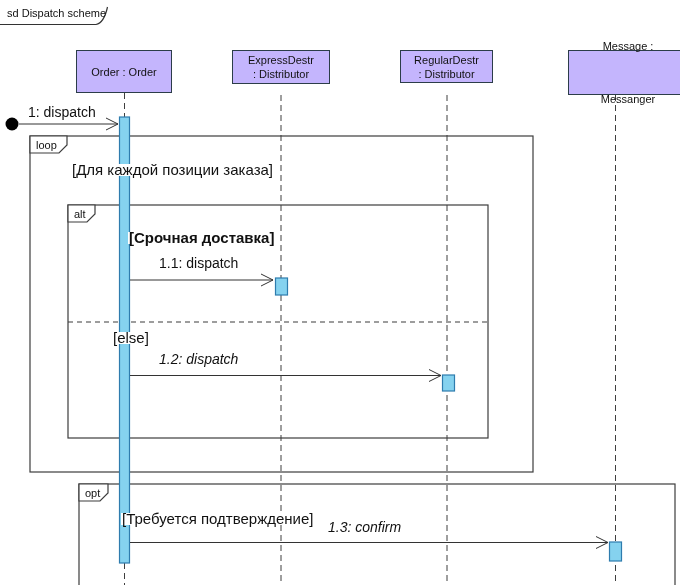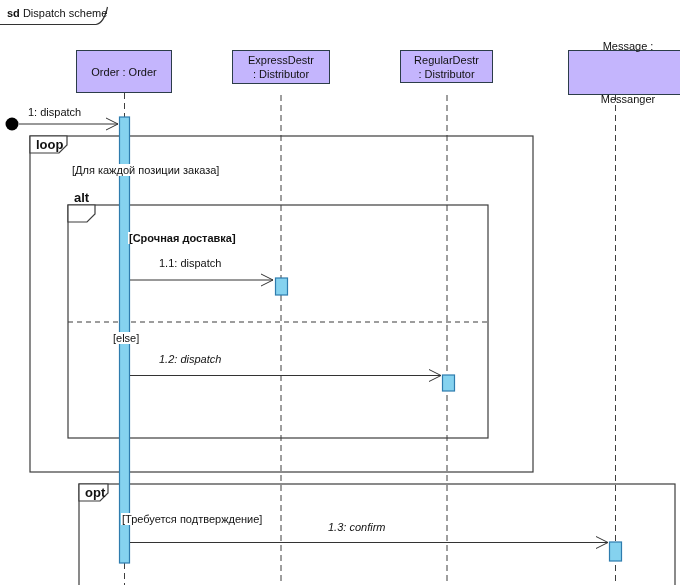--- a/index.html
+++ b/index.html
@@ -10,34 +10,34 @@
     color:#1a1a1a;
   }
   .canvas svg{position:absolute;left:0;top:0;}
   .head{
     position:absolute;box-sizing:border-box;
     background:#c4b5fd;border:1.5px solid #2c3d49;
     display:flex;flex-direction:column;align-items:center;justify-content:center;
     font-size:11px;line-height:14px;text-align:center;color:#111;
   }
   .op-label{
-    position:absolute;font-size:13px;font-weight:bold;color:#111;line-height:12px;
+    position:absolute;font-size:11px;font-weight:normal;color:#111;line-height:12px;
   }
   .guard{
-    position:absolute;font-size:11px;color:#111;background:#ffffff;
+    position:absolute;font-size:15px;color:#111;background:#ffffff;
     padding:0 1px;line-height:12px;white-space:nowrap;
   }
   .msg-label{
-    position:absolute;font-size:11px;color:#111;line-height:12px;white-space:nowrap;
+    position:absolute;font-size:14px;color:#111;line-height:12px;white-space:nowrap;
     background:#ffffff;padding:0 1px;
   }
   .sd-label{
     position:absolute;left:7px;top:6px;font-size:11px;line-height:14px;color:#111;white-space:nowrap;
   }
-  .sd-label .kw{font-weight:bold;}
+  .sd-label .kw{font-weight:normal;}
 </style>
 </head>
 <body>
 
 <div class="canvas">
 
   <svg width="680" height="585" viewBox="0 0 680 585">
 
     <g stroke="#3f3f3f" stroke-width="1" stroke-dasharray="6,4">
       <path d="M124.5,93 V117"></path>
@@ -102,21 +102,21 @@
   <div class="head" style="left:400px;top:50px;width:93px;height:33px;">
     <span>RegularDestr</span>
     <span>: Distributor</span>
   </div>
   <div class="head" style="left:568px;top:50px;width:120px;height:45px;gap:39px;">
     <span>Message :</span>
     <span>Messanger</span>
   </div>
 
   <div class="op-label" style="left:36px;top:139px;">loop</div>
-  <div class="op-label" style="left:74px;top:192px;text-align:right;">alt</div>
+  <div class="op-label" style="left:74px;top:208px;text-align:right;">alt</div>
   <div class="op-label" style="left:85px;top:487px;">opt</div>
 
   <div class="guard" style="left:71px;top:164px;">[Для каждой позиции заказа]</div>
   <div class="guard" style="left:128px;top:232px;font-weight:bold;">[Срочная доставка]</div>
   <div class="guard" style="left:112px;top:332px;">[else]</div>
   <div class="guard" style="left:121px;top:513px;">[Требуется подтверждение]</div>
 
   <div class="msg-label" style="left:27px;top:106px;">1: dispatch</div>
   <div class="msg-label" style="left:158px;top:257px;">1.1: dispatch</div>
   <div class="msg-label" style="left:158px;top:353px;font-style:italic;">1.2: dispatch</div>

